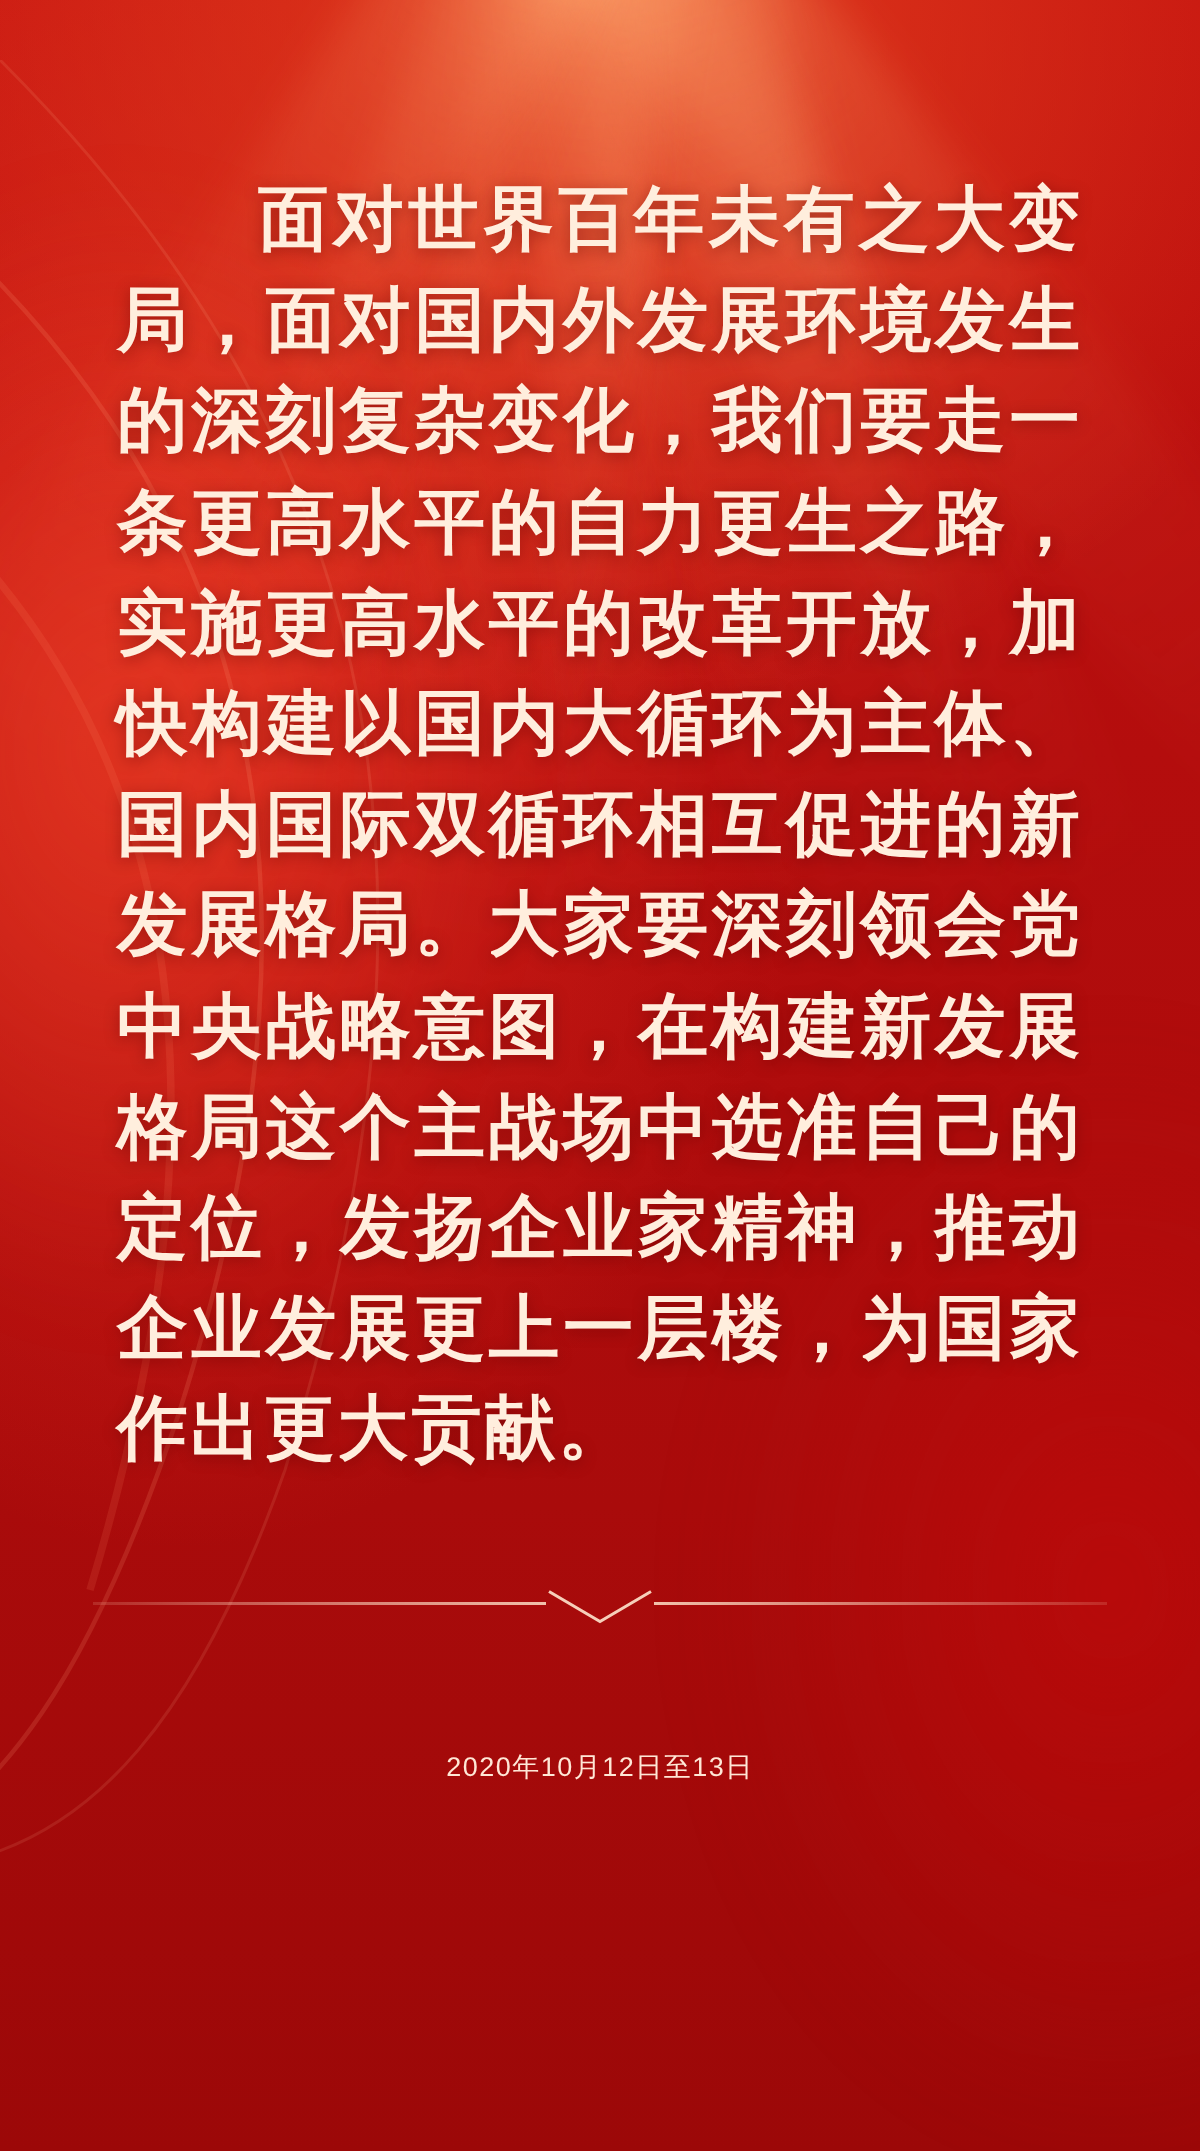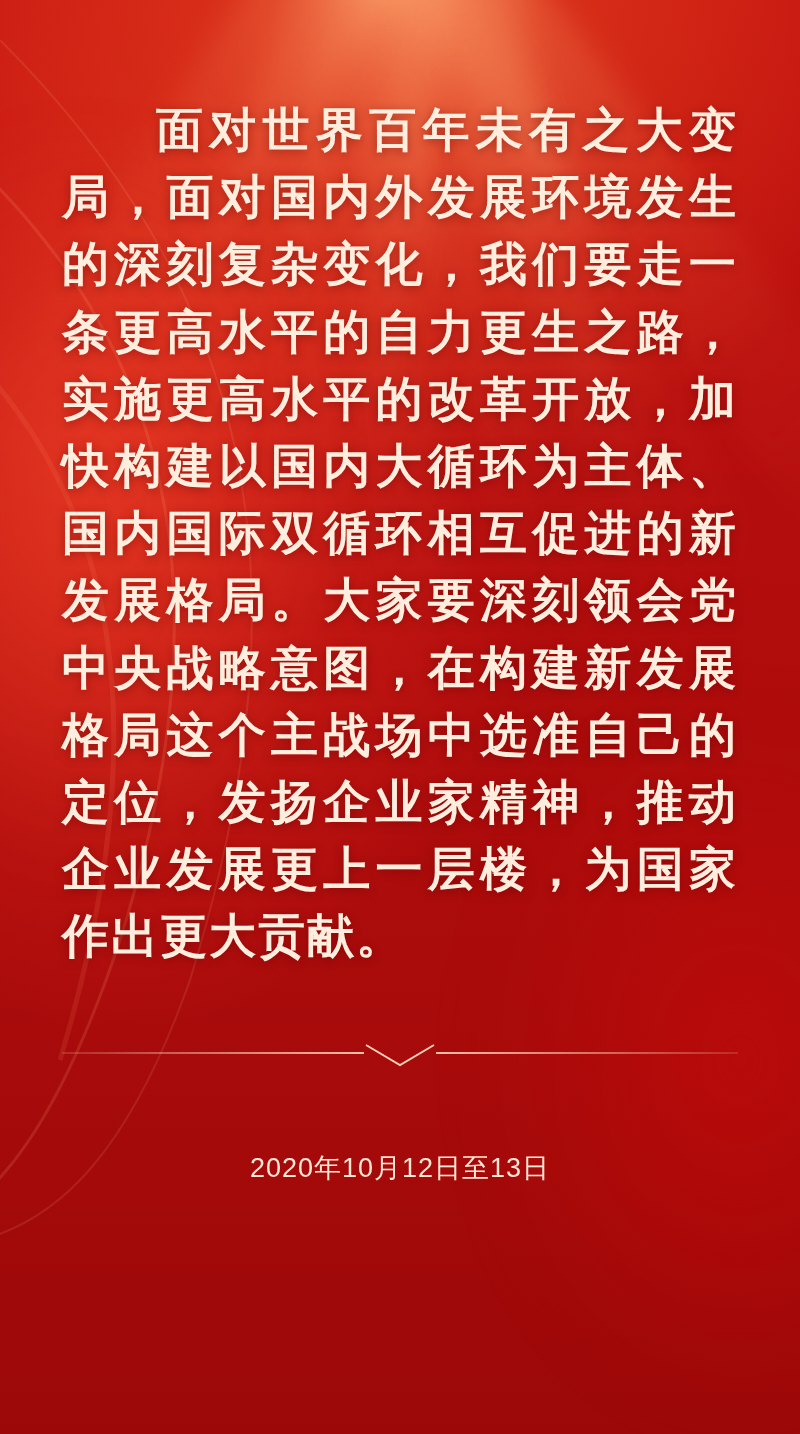--- a/index.html
+++ b/index.html
@@ -73,21 +73,21 @@
     pointer-events: none;
     opacity: 0.55;
   }
 
   .content {
     position: relative;
     z-index: 3;
     padding: 0 62px;
   }
   .quote {
-    margin: 0;
+    margin: 16px;
     padding-top: 96px;
     color: #ffeedd;
     font-size: 47px;
     line-height: 1.43;
     font-weight: bold;
     letter-spacing: 2px;
     text-align: justify;
     text-indent: 2em;
     text-shadow: 0 2px 10px rgba(90,0,0,0.45);
   }
@@ -120,21 +120,21 @@
   }
 
   .caption {
     position: relative;
     z-index: 3;
     text-align: center;
     margin-top: 58px;
     color: #ffe7d6;
   }
   .caption .date {
-    font-size: 27px;
+    font-size: 18px;
     letter-spacing: 1px;
     margin-bottom: 18px;
   }
   .caption .source {
     font-size: 25px;
     letter-spacing: 1px;
     color: #f7d9c6;
   }
 </style>
 </head>

